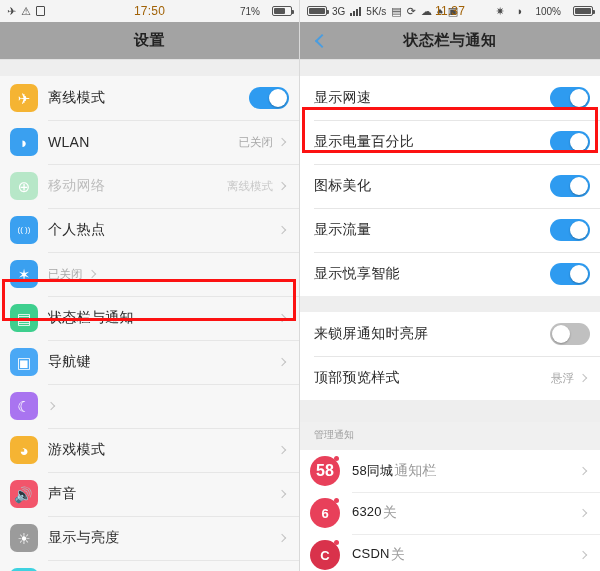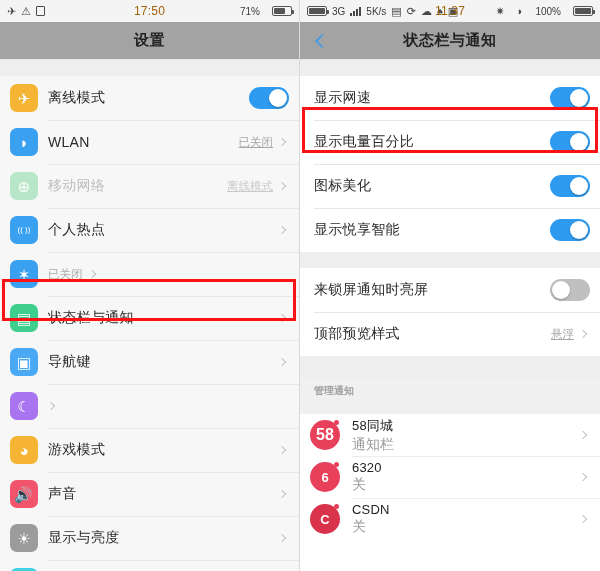--- a/index.html
+++ b/index.html
@@ -47,40 +47,40 @@
   .nav-title { position: absolute; left: 0; right: 0; text-align: center;
                font-size: 15px; color: #222; font-weight: 600; letter-spacing: .5px; }
   .back-btn { position: relative; z-index: 2; width: 44px; height: 38px;
               display: flex; align-items: center; justify-content: center; cursor: pointer; }
   .chev-back { width: 10px; height: 10px; border-left: 2px solid #4a9de0;
                border-bottom: 2px solid #4a9de0; transform: rotate(45deg); }
 
   
   .gap { height: 16px; background: #eeeeee; }
   .gap.tall { height: 22px; }
-  .sec-head { background: #f0f0f0; padding: 6px 14px 16px; font-size: 10px; color: #a0a0a0; font-weight: bold; }
+  .sec-head { background: #f0f0f0; padding: 6px 14px 8px; font-size: 10px; color: #a0a0a0; }
 
   
   .list { background: #f7f7f7; }
   .panel.right .list { background: #ffffff; }
   .row { display: flex; align-items: center; height: 44px; padding: 0 10px;
          position: relative; cursor: pointer; }
   .row + .row::before { content: ""; position: absolute; left: 48px; right: 0; top: 0;
                         height: 1px; background: #e6e6e6; }
   .panel.right .row + .row::before { left: 14px; }
   .row.no-icon { padding-left: 14px; }
 
   .app-ico { width: 28px; height: 28px; border-radius: 7px; flex: 0 0 28px;
              display: flex; align-items: center; justify-content: center;
              color: #fff; margin-right: 10px; }
   .ico-glyph { font-size: 15px; line-height: 1; }
 
   .row-label { font-size: 14px; color: #2b2b2b; flex: 1; letter-spacing: .3px; }
   .row-label.dim { color: #bdbdbd; }
-  .row-value { font-size: 11.5px; color: #a8a8a8; margin-right: 6px; text-decoration: underline; }
+  .row-value { font-size: 11.5px; color: #a8a8a8; margin-right: 6px; }
   .row-value.dim { color: #c9c9c9; }
   .chev { width: 6px; height: 6px; border-top: 1.6px solid #c2c2c2;
           border-right: 1.6px solid #c2c2c2; transform: rotate(45deg); flex: 0 0 auto;
           margin-right: 4px; }
 
   
   .toggle { width: 40px; height: 22px; border-radius: 11px; position: relative;
             flex: 0 0 40px; cursor: pointer; }
   .toggle.on { background: #2e9bf0; }
   .toggle.off { background: #c0c0c0; }
@@ -93,21 +93,21 @@
   .notif-row { display: flex; align-items: center; height: 42px; padding: 0 10px;
                position: relative; cursor: pointer; background: #fff; }
   .notif-row + .notif-row::before { content: ""; position: absolute; left: 52px; right: 0;
                                     top: 0; height: 1px; background: #ececec; }
   .notif-ico { width: 30px; height: 30px; border-radius: 50%; flex: 0 0 30px;
                margin-right: 12px; position: relative;
                display: flex; align-items: center; justify-content: center;
                font-size: 13px; color: #fff; font-weight: bold; }
   .notif-ico::after { content: ""; position: absolute; right: 1px; top: 0px;
                       width: 5px; height: 5px; border-radius: 50%; background: #e8405a; }
-  .notif-text { flex: 1; display: flex; flex-direction: column; gap: 1px; }
+  .notif-text { flex: 1; display: flex; gap: 1px; }
   .notif-title { font-size: 13px; color: #222; letter-spacing: .2px; }
   .notif-sub { font-size: 14px; color: #9b9b9b; }
 
   
   .redbox { position: absolute; border: 3px solid #fc1212; pointer-events: none; z-index: 30; }
 </style>
 </head>
 <body>
 
 <div class="screen">
@@ -278,20 +278,26 @@
             <i></i>
           </div>
         </div>
         <div class="row no-icon">
           <div class="row-label">图标美化</div>
           <div class="toggle on">
             <i></i>
           </div>
         </div>
         <div class="row no-icon">
+          <div class="row-label">显示流量</div>
+          <div class="toggle on">
+            <i></i>
+          </div>
+        </div>
+        <div class="row no-icon">
           <div class="row-label">显示悦享智能</div>
           <div class="toggle on">
             <i></i>
           </div>
         </div>
       </div>
 
     <div class="gap"></div>
 
     <div class="list" id="right-group2">

